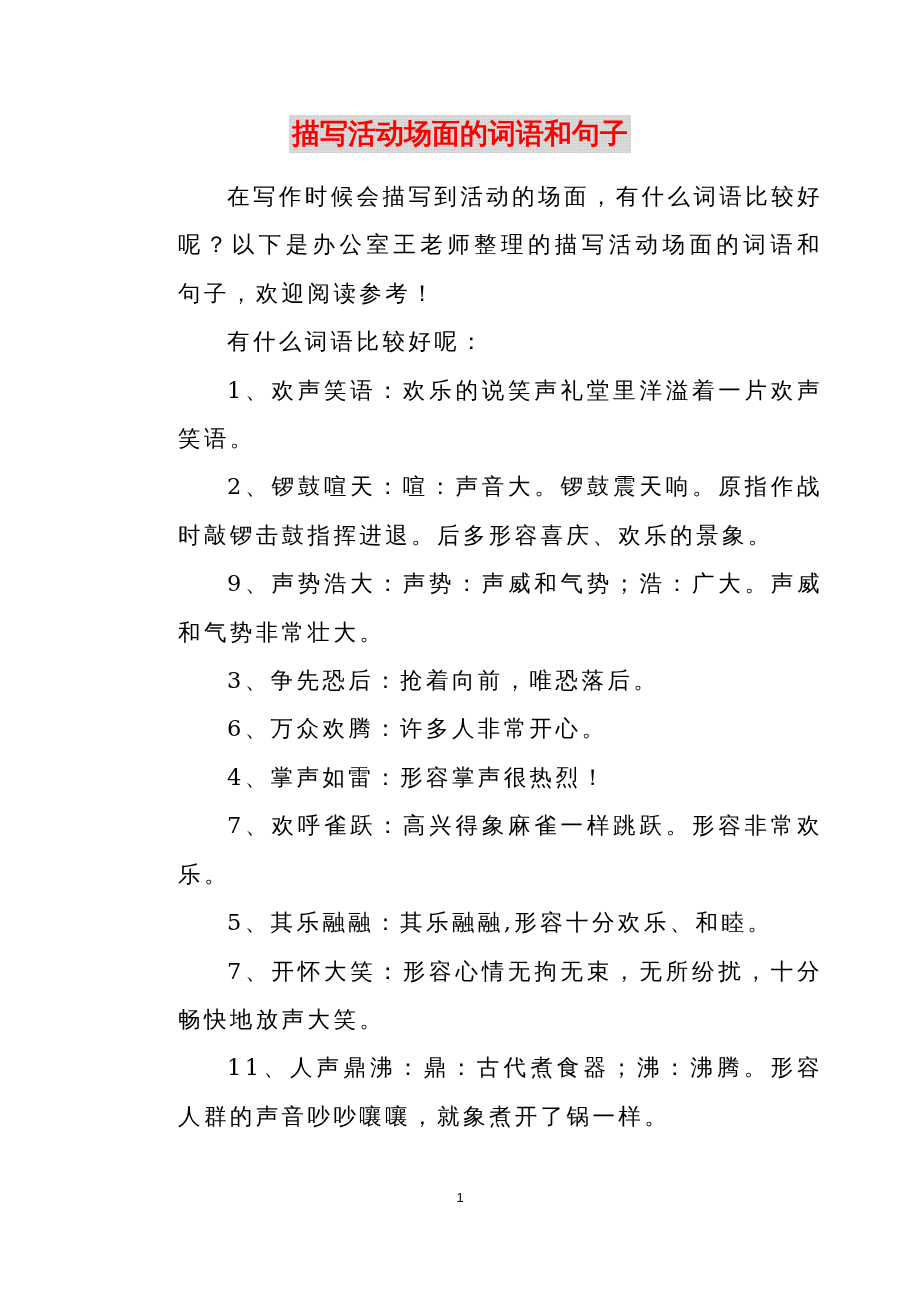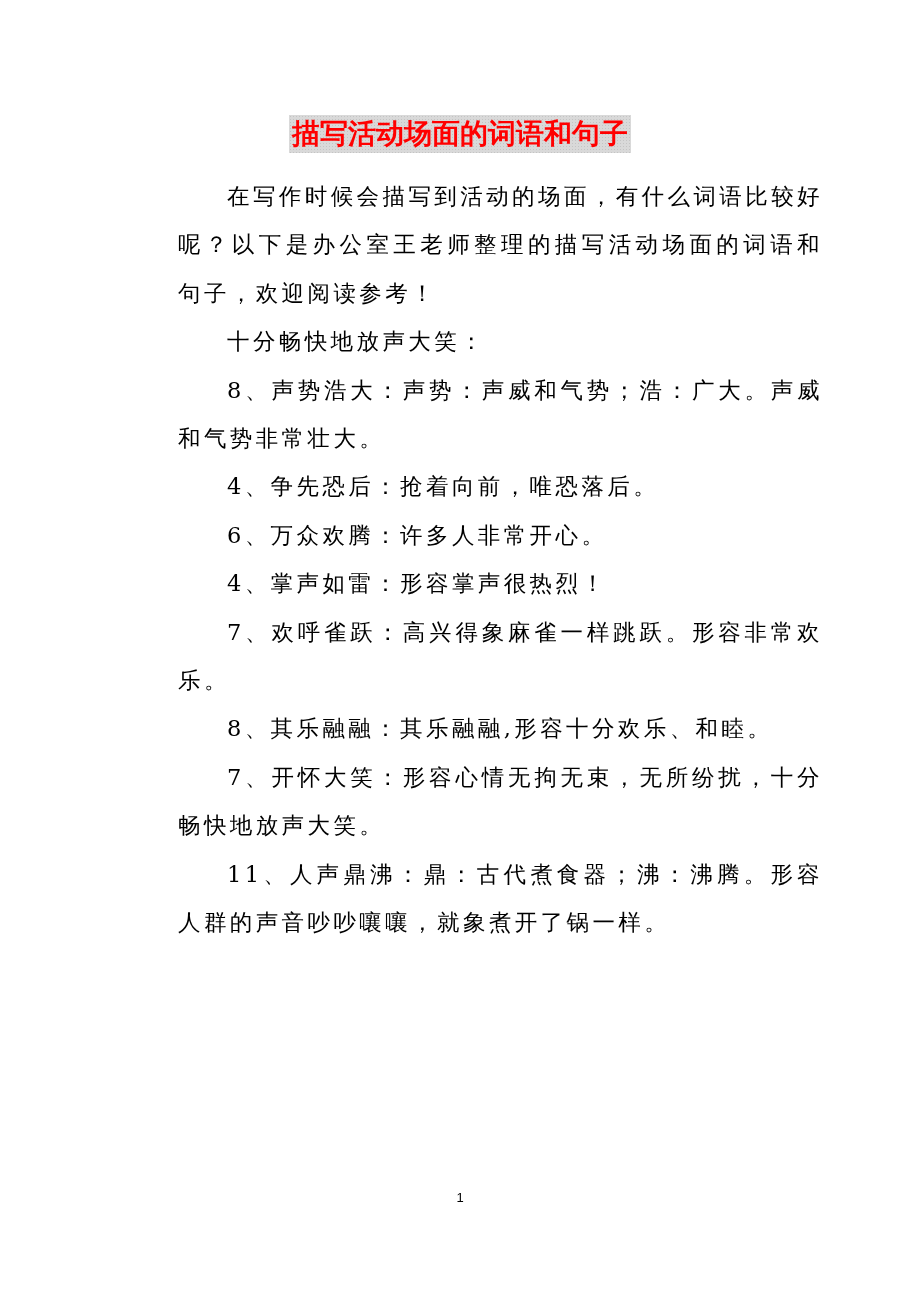--- a/index.html
+++ b/index.html
@@ -72,26 +72,28 @@
 <body>
 
 <div class="page">
 
   <div class="title-wrap">
     <span class="title">描写活动场面的词语和句子</span>
   </div>
 
   <div class="body">
     <p class="para">在写作时候会描写到活动的场面，有什么词语比较好呢？以下是办公室王老师整理的描写活动场面的词语和句子，欢迎阅读参考！</p>
-    <p class="para">十分畅快地放声大笑：</p>
-    <p class="para">8、声势浩大：声势：声威和气势；浩：广大。声威和气势非常壮大。</p>
-    <p class="para">4、争先恐后：抢着向前，唯恐落后。</p>
+    <p class="para">有什么词语比较好呢：</p>
+    <p class="para">1、欢声笑语：欢乐的说笑声礼堂里洋溢着一片欢声笑语。</p>
+    <p class="para">2、锣鼓喧天：喧：声音大。锣鼓震天响。原指作战时敲锣击鼓指挥进退。后多形容喜庆、欢乐的景象。</p>
+    <p class="para">9、声势浩大：声势：声威和气势；浩：广大。声威和气势非常壮大。</p>
+    <p class="para">3、争先恐后：抢着向前，唯恐落后。</p>
     <p class="para">6、万众欢腾：许多人非常开心。</p>
     <p class="para">4、掌声如雷：形容掌声很热烈！</p>
     <p class="para">7、欢呼雀跃：高兴得象麻雀一样跳跃。形容非常欢乐。</p>
-    <p class="para">8、其乐融融：其乐融融,形容十分欢乐、和睦。</p>
+    <p class="para">5、其乐融融：其乐融融,形容十分欢乐、和睦。</p>
     <p class="para">7、开怀大笑：形容心情无拘无束，无所纷扰，十分畅快地放声大笑。</p>
     <p class="para">11、人声鼎沸：鼎：古代煮食器；沸：沸腾。形容人群的声音吵吵嚷嚷，就象煮开了锅一样。</p>
   </div>
 
   <div class="page-number">1</div>
 
 </div>
 
 </body></html>

